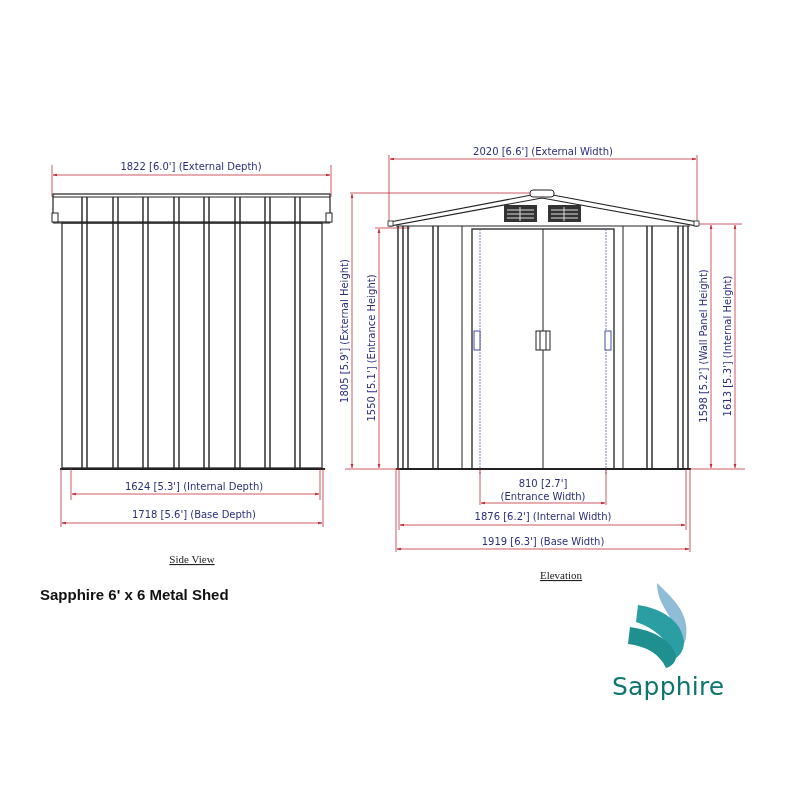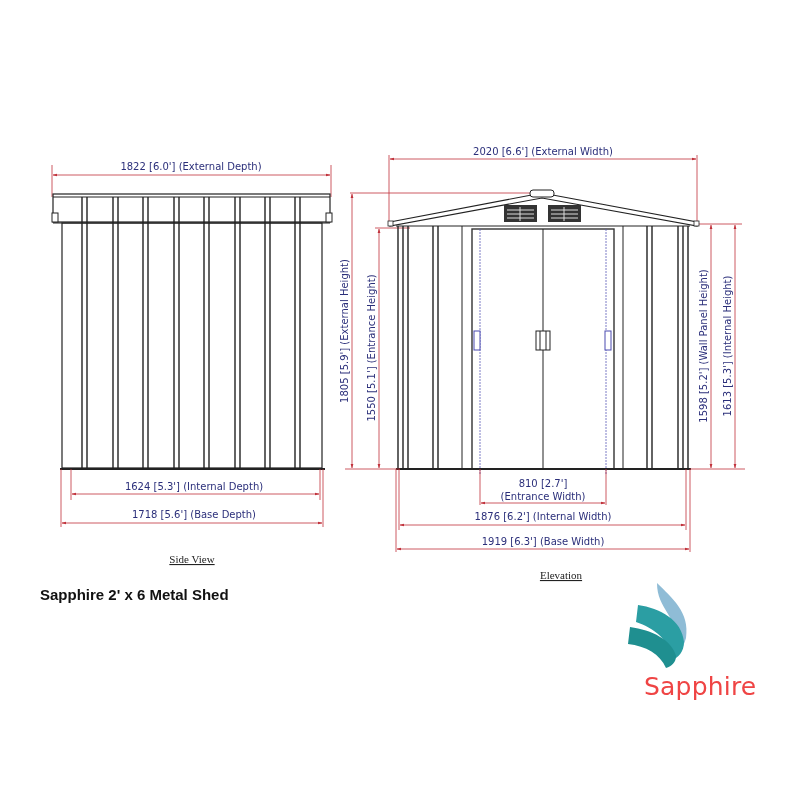--- a/index.html
+++ b/index.html
@@ -1,21 +1,21 @@
 <!DOCTYPE html>
 <html><head>
   <meta charset="utf-8">
   <style>
     html, body { margin: 0; padding: 0; background: #ffffff; }
     body { width: 800px; height: 800px; position: relative; overflow: hidden; font-family: "DejaVu Sans", sans-serif; }
     svg { position: absolute; left: 0; top: 0; }
     .dim { font-family: "DejaVu Sans", sans-serif; font-size: 10px; fill: #2b2f7a; }
     .cap { font-family: "Liberation Serif", serif; font-size: 11px; fill: #222; text-decoration: underline; }
     .title { position: absolute; left: 40px; top: 586px; font-family: "Liberation Sans", sans-serif; font-weight: bold; font-size: 15px; color: #111; }
-    .brand { position: absolute; left: 644px; top: 672px; font-family: "DejaVu Sans", sans-serif; font-size: 25px; color: #ef4444; letter-spacing: 0.2px; }
+    .brand { position: absolute; left: 612px; top: 672px; font-family: "DejaVu Sans", sans-serif; font-size: 25px; color: #0f766e; letter-spacing: 0.2px; }
   </style>
 </head>
 <body>
 
 <svg width="800" height="800" viewBox="0 0 800 800">
   <defs>
     <marker id="arr" viewBox="0 0 10 10" refX="9" refY="5" markerWidth="6" markerHeight="6" orient="auto-start-reverse">
       <path d="M0,2 L10,5 L0,8 z" fill="#c0303a"></path>
     </marker>
   </defs>
@@ -188,14 +188,14 @@
     <text class="cap" x="561" y="579" text-anchor="middle">Elevation</text>
   </g>
 
   <g>
     <path d="M657,583 C672,598 690,612 686,638 C683,650 675,656 668,660 C676,646 678,630 668,614 C662,604 657,596 657,583 z" fill="#8fbcd6"></path>
     <path d="M638,605 C660,608 682,620 684,642 C684,652 678,658 672,660 C670,640 654,628 636,622 z" fill="#2b9ea3"></path>
     <path d="M630,627 C652,630 672,640 676,656 C676,662 672,666 666,668 C660,654 646,646 628,644 z" fill="#1f8f90"></path>
   </g>
 </svg>
 
-<div class="title">Sapphire 2' x 6 Metal Shed</div>
+<div class="title">Sapphire 6' x 6 Metal Shed</div>
 <div class="brand">Sapphire</div>
 
 </body></html>

